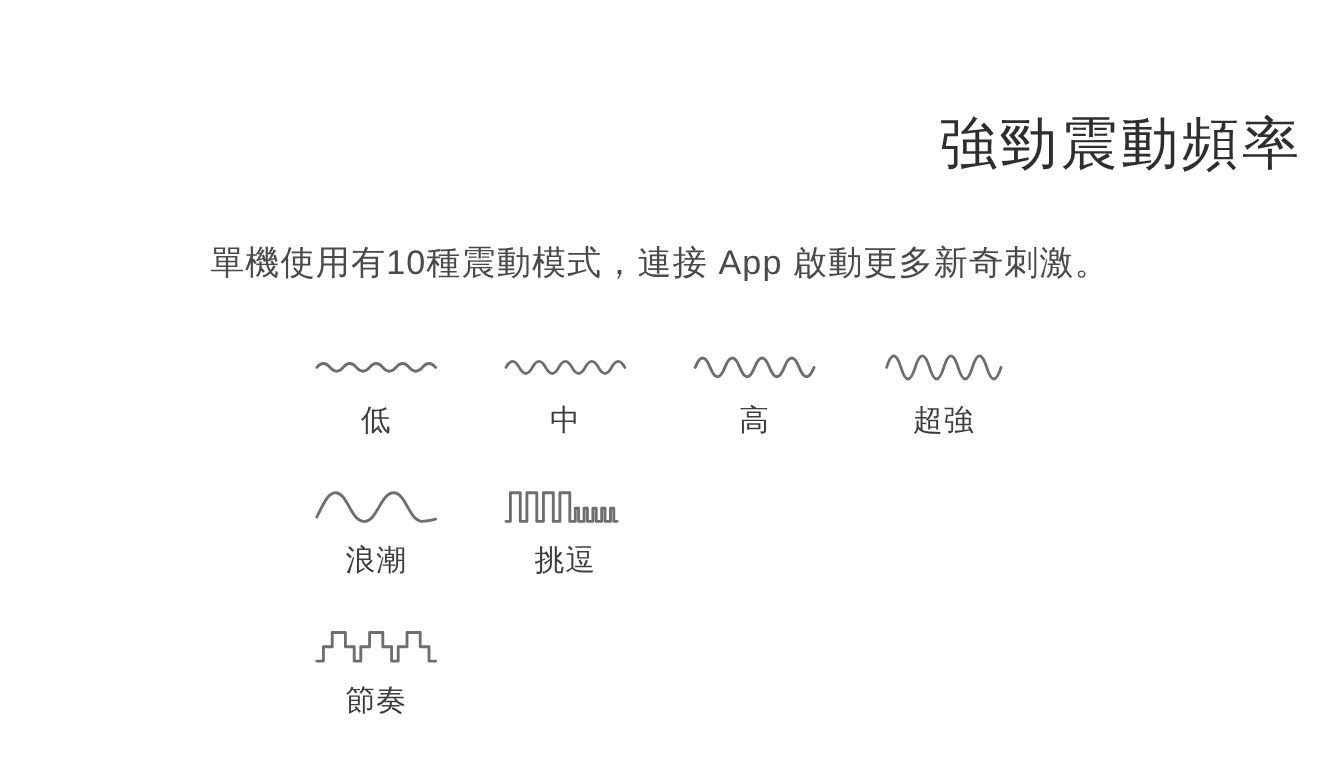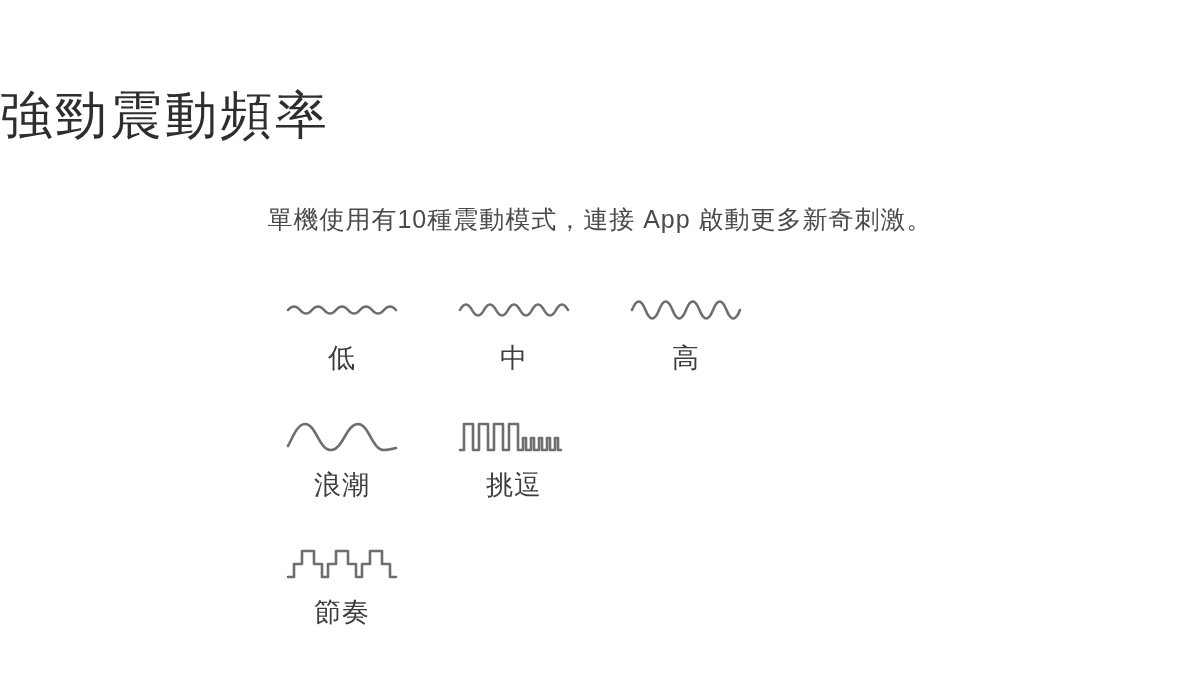--- a/index.html
+++ b/index.html
@@ -6,33 +6,33 @@
   .page {
     position: relative;
     width: 1200px;
     height: 689px;
     background: var(--bg, #ffffff);
     font-family: "Liberation Sans", sans-serif;
     overflow: hidden;
     margin: 0 auto;
   }
   .title {
-    margin: 0;
+    margin: 16px;
     padding-top: 84px;
-    text-align: left;
+    text-align: right;
     font-size: 52px;
     line-height: 1.22;
     font-weight: 500;
     color: var(--title-color, #2e2e2e);
     letter-spacing: 3px;
   }
   .subtitle {
     margin: 56px 0 0 0;
     text-align: center;
-    font-size: 25px;
+    font-size: 31px;
     font-weight: 400;
     line-height: 1.3;
     color: var(--subtitle-color, #4a4a4a);
     letter-spacing: 1px;
   }
   .grid { width: 688px; margin: 52px auto 0 auto; }
   .row { display: flex; margin-bottom: 39px; }
   .row:last-child { margin-bottom: 0; }
   .cell {
     width: 172px;
@@ -80,20 +80,26 @@
           <path d="M2 22 q6 -11 12 0 q6 11 12 0 q6 -11 12 0 q6 11 12 0 q6 -11 12 0 q6 11 12 0 q6 -11 12 0 q6 11 12 0 q6 -11 12 0"></path>
         </svg>
         <div class="mode-label">中</div>
       </div>
       <div class="cell">
         <svg class="wave" viewBox="0 0 112 44" aria-hidden="true">
           <path d="M2 22 q6.75 -17 13.5 0 q6.75 17 13.5 0 q6.75 -17 13.5 0 q6.75 17 13.5 0 q6.75 -17 13.5 0 q6.75 17 13.5 0 q6.75 -17 13.5 0 q6.75 17 13.5 0"></path>
         </svg>
         <div class="mode-label">高</div>
       </div>
+      <div class="cell">
+        <svg class="wave" viewBox="0 0 112 44" aria-hidden="true">
+          <path d="M4 22 q6.5 -21 13 0 q6.5 21 13 0 q6.5 -21 13 0 q6.5 21 13 0 q6.5 -21 13 0 q6.5 21 13 0 q6.5 -21 13 0 q6.5 21 13 0"></path>
+        </svg>
+        <div class="mode-label">超強</div>
+      </div>
     </div>
 
     <div class="row">
       <div class="cell">
         <svg class="wave" viewBox="0 0 112 44" aria-hidden="true">
           <path d="M2 31 C6 24 11 9 19 9 C30 9 33 35 45 35 C57 35 60 9 72 9 C83 9 86 35 98 35 C102 35 106 34 110 33"></path>
         </svg>
         <div class="mode-label">浪潮</div>
       </div>
       <div class="cell">

